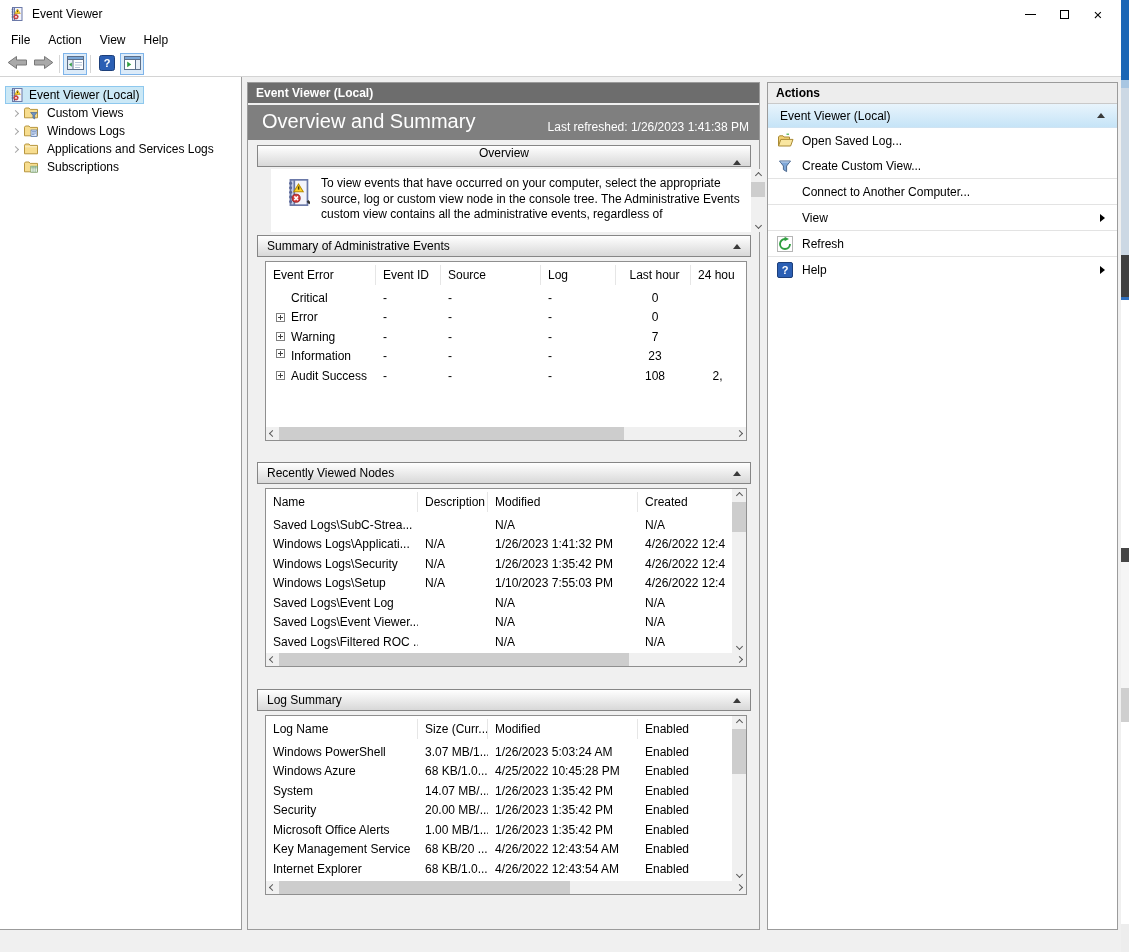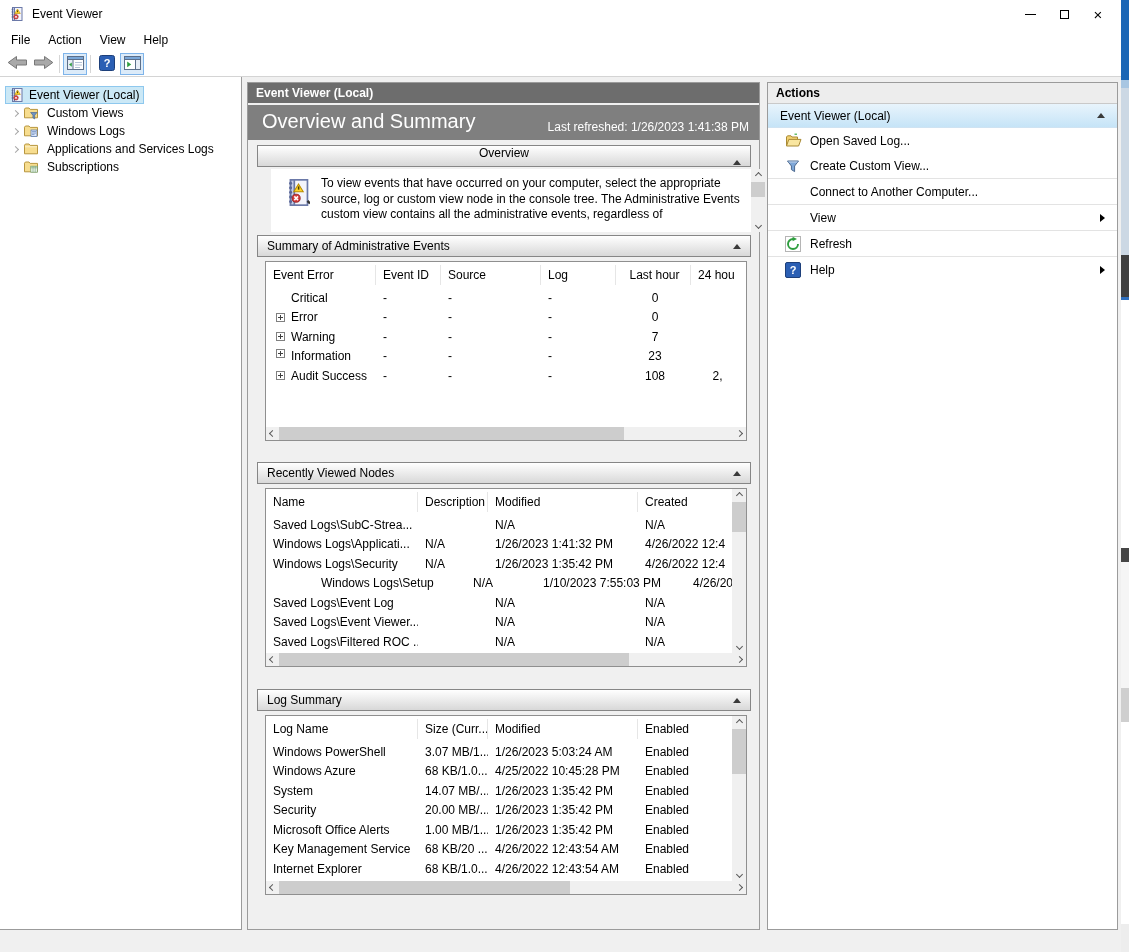--- a/index.html
+++ b/index.html
@@ -108,21 +108,21 @@
   .vtrack { flex:1; width:14px; position:relative; }
   .vthumb { position:absolute; left:0; top:0; width:14px; background:var(--scroll-thumb,#cdcdcd); }
 
   
   #actions-panel { position:absolute; left:767px; top:5px; width:351px; height:848px; background:#fff;
     border:1px solid var(--panel-border,#9b9b9b); }
   #actions-title { height:21px; background:#ededed; border-bottom:1px solid #c9c9c9;
     display:flex; align-items:center; padding-left:8px; font-weight:bold; }
   #actions-group { height:24px; background:linear-gradient(var(--actions-group-grad1,#e8f4fc),var(--actions-group-grad2,#c6e4f7));
     border-bottom:1px solid #cfe3f2; display:flex; align-items:center; padding:0 12px; }
-  .acitem { height:25px; display:flex; align-items:center; padding-left:17px; }
+  .acitem { height:25px; display:flex; align-items:center; padding-left:9px; }
   .acicon { width:20px; height:16px; margin-right:5px; flex:none; }
   .acsep { height:1px; background:#e3e3e3; }
   .tri-right { width:0; height:0; border-top:4px solid transparent; border-bottom:4px solid transparent;
     border-left:5px solid #000; margin-left:auto; margin-right:12px; }
 
   
   #sliver { position:absolute; left:1121px; top:0; width:8px; height:952px; }
   #sliver div { width:8px; }
 </style>
 </head>
@@ -422,21 +422,21 @@
             <div class="lv-cell" style="width: 150px;">1/26/2023 1:41:32 PM</div>
             <div class="lv-cell" style="width: 94px;">4/26/2022 12:4</div>
           </div>
           <div class="lv-row">
             <div class="lv-cell" style="width: 152px;">Windows Logs\Security</div>
             <div class="lv-cell" style="width: 70px;">N/A</div>
             <div class="lv-cell" style="width: 150px;">1/26/2023 1:35:42 PM</div>
             <div class="lv-cell" style="width: 94px;">4/26/2022 12:4</div>
           </div>
           <div class="lv-row">
-            <div class="lv-cell" style="width: 152px; margin-left: 48px;">Windows Logs\Setup</div>
+            <div class="lv-cell" style="width: 152px;">Windows Logs\Setup</div>
             <div class="lv-cell" style="width: 70px;">N/A</div>
             <div class="lv-cell" style="width: 150px;">1/10/2023 7:55:03 PM</div>
             <div class="lv-cell" style="width: 94px;">4/26/2022 12:4</div>
           </div>
           <div class="lv-row">
             <div class="lv-cell" style="width: 152px;">Saved Logs\Event Log</div>
             <div class="lv-cell" style="width: 70px;"></div>
             <div class="lv-cell" style="width: 150px;">N/A</div>
             <div class="lv-cell" style="width: 94px;">N/A</div>
           </div>

